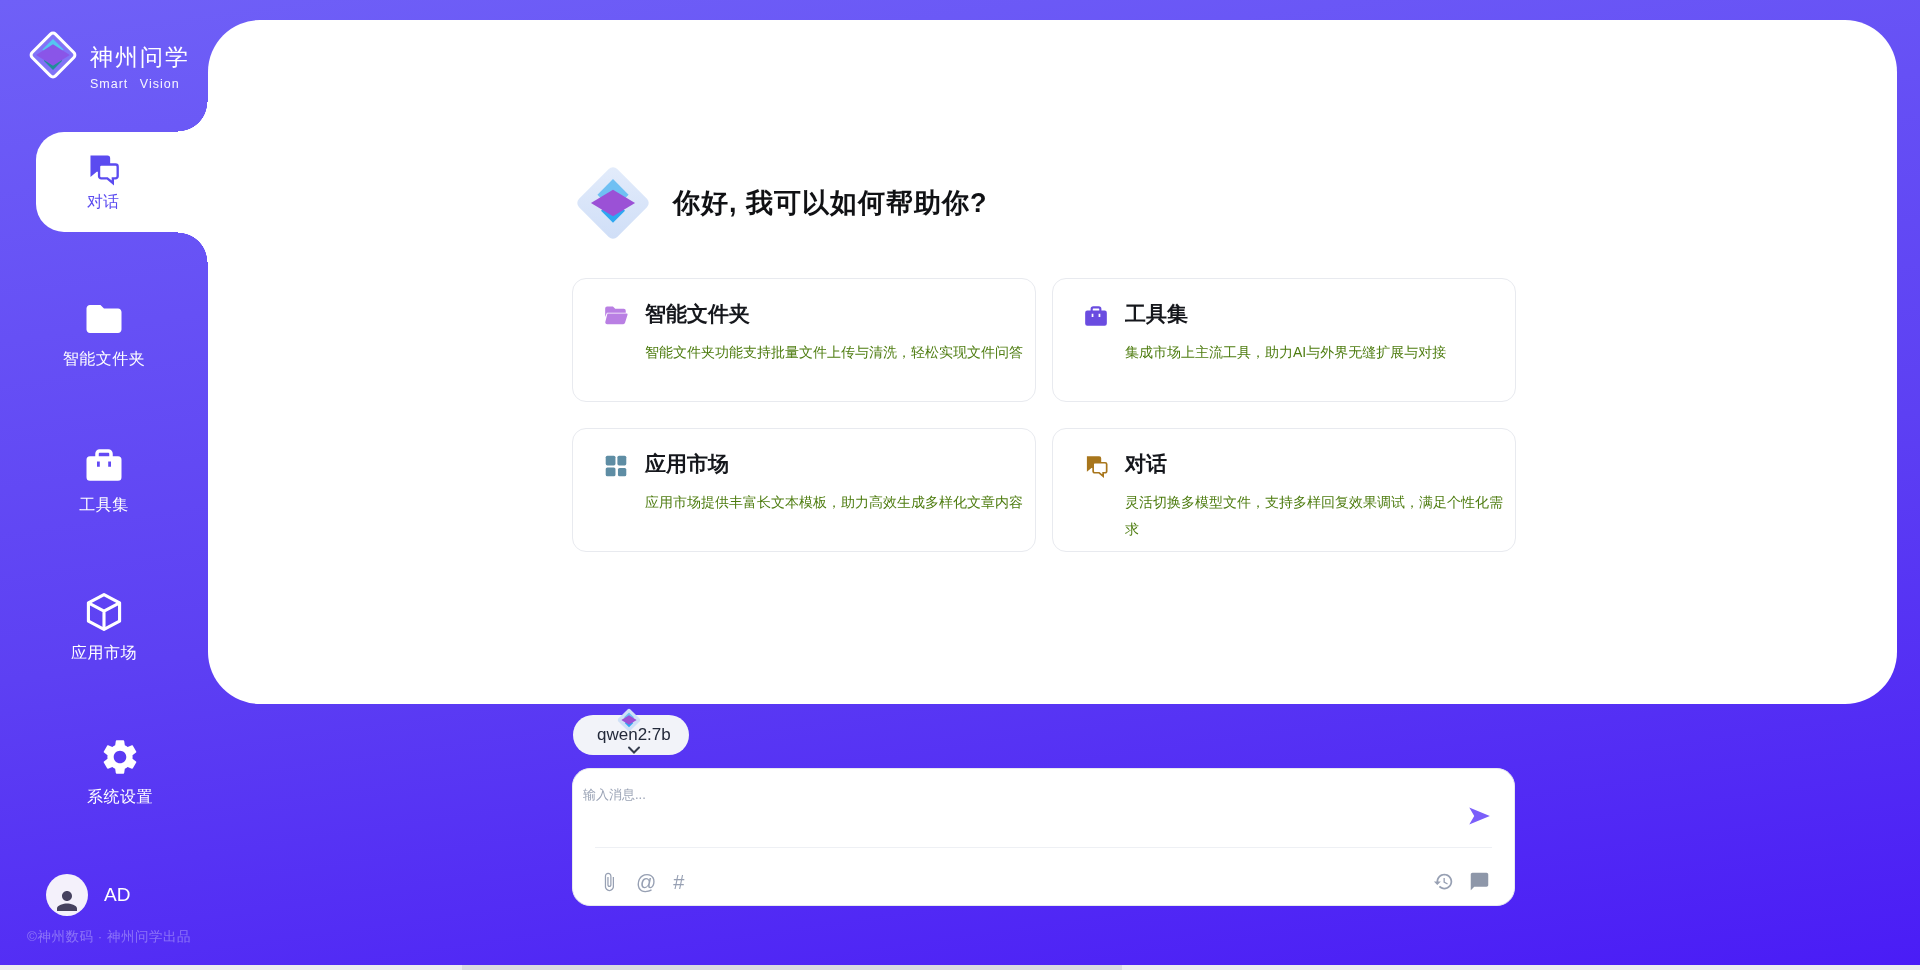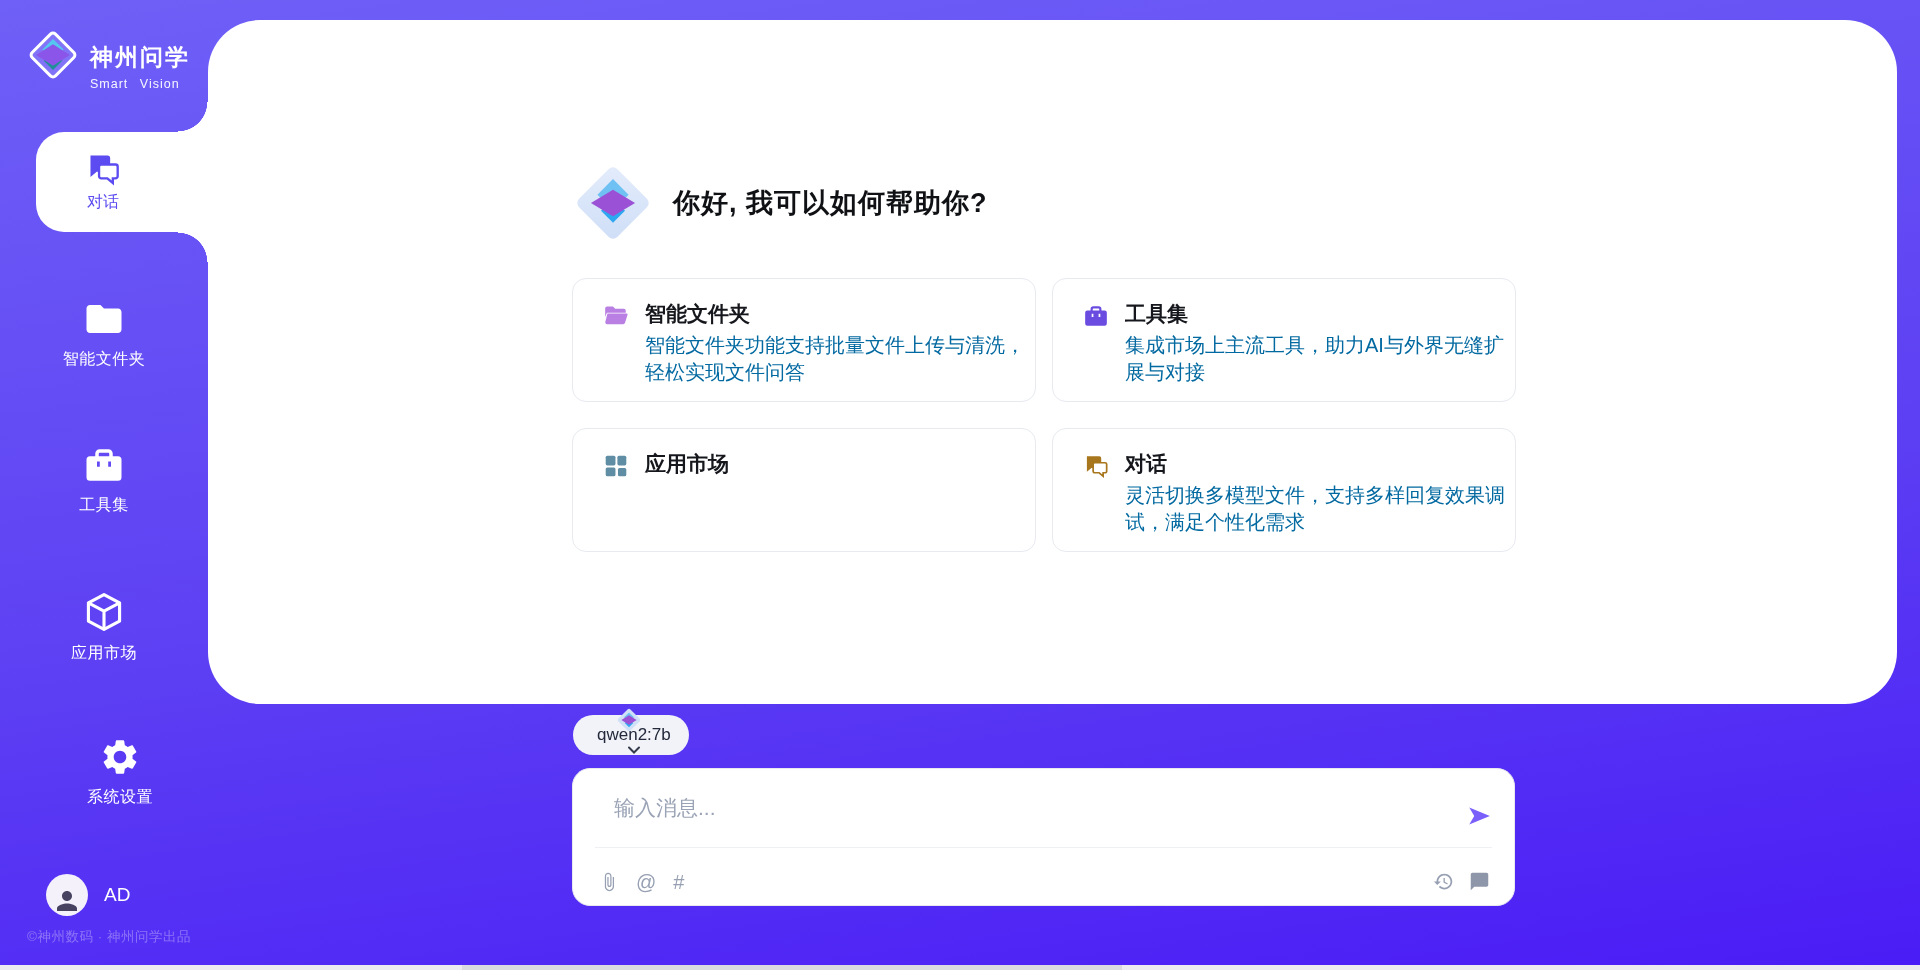--- a/index.html
+++ b/index.html
@@ -9,21 +9,21 @@
     background:linear-gradient(172deg,#6f60f7 0%, #5d40f3 55%, #4a1cf6 100%); overflow:hidden; }
 
   
   .panel { position:absolute; left:208px; top:20px; width:1689px; height:684px;
     background:#ffffff; border-radius:52px; }
 
   
   .sidebar { position:absolute; left:0; top:0; width:208px; height:970px; }
   .brand { position:absolute; left:26px; top:18px; display:flex; align-items:center; }
   .brand-text { margin-left:10px; color:#fff; }
-  .brand-name { font-size:23px; font-weight:bold; letter-spacing:2px;margin-top:24px; }
+  .brand-name { font-size:23px; font-weight:normal; letter-spacing:2px;margin-top:24px; }
   .brand-sub { font-size:12.5px; margin-top:4px; letter-spacing:1px; word-spacing:7px; opacity:.95; }
 
   .diamond { position:relative; }
   .diamond .d { position:absolute; left:50%; top:50%; }
 
   .logo-lg { width:54px; height:54px; }
   .logo-lg .outer { width:36px; height:36px; transform:translate(-50%,-50%) rotate(45deg);
     border:3px solid #fff; border-radius:5px; background:rgba(255,255,255,.14); }
   .logo-lg .cyan  { width:15px; height:15px; transform:translate(-50%,-86%) rotate(45deg); background:#55c6f0; }
   .logo-lg .teal  { width:13px; height:13px; transform:translate(-50%,-6%)  rotate(45deg); background:#1f8f96; }
@@ -60,40 +60,40 @@
   .greet-title { margin-left:22px; font-size:27px; font-weight:bold; color:#101114; letter-spacing:1px; }
 
   
   .cards { position:absolute; left:364px; top:258px; display:grid;
     grid-template-columns:464px 464px; column-gap:16px; row-gap:26px; }
   .card { height:124px; background:#fff; border:1px solid #e8eaef; border-radius:14px;
     padding:21px 24px 0 30px; display:flex; cursor:pointer; }
   .card-icon { width:26px; height:26px; flex:0 0 26px; margin-top:3px; }
   .card-body { margin-left:16px; }
   .card-title { font-size:21px; font-weight:bold; color:#15171c; }
-  .card-desc { margin-top:4px; font-size:20px; line-height:27px; color:#0369a1; width:380px; }
+  .card-desc { margin-top:11px; font-size:14px; line-height:27px; color:#4d7c0f; width:380px; }
 
   
   .model-pill { position:absolute; left:365px; top:695px; height:40px; padding:0 18px 0 14px;
     background:#f2f3f9; border-radius:20px; display:inline-flex; align-items:center; cursor:pointer;flex-direction:column; }
   .logo-sm { width:24px; height:24px; }
   .logo-sm .outer { width:17px; height:17px; transform:translate(-50%,-50%) rotate(45deg);
     border-radius:2px; background:#cfe0f7; }
   .logo-sm .cyan { width:7px; height:7px; transform:translate(-50%,-88%) rotate(45deg); background:#6fc0f3; }
   .logo-sm .blue { width:6px; height:6px; transform:translate(-50%,0%) rotate(45deg); background:#2ea7f1; }
   .logo-sm .purp { width:9px; height:9px; transform:translate(-50%,-50%) scale(1.2,.75) rotate(45deg); background:#9b51d6; }
   .model-label { margin-left:10px; font-size:17px; color:#23293a; }
   .model-chevron { margin-left:10px; display:flex; }
 
   
   .composer { position:absolute; left:364px; top:748px; width:943px; height:138px;
     background:#fff; border:1.5px solid #e7e9ef; border-radius:18px; }
-  .composer textarea { position:absolute; left:41px; top:17px; width:820px; height:52px;
-    border:none; outline:none; resize:none; font-family:inherit; font-size:21px; color:#2a2f3a;
-    background:transparent;margin-top:8px; }
+  .composer textarea { position:absolute; left:10px; top:17px; width:820px; height:52px;
+    border:none; outline:none; resize:none; font-family:inherit; font-size:13px; color:#2a2f3a;
+    background:transparent; }
   .composer textarea::placeholder { color:#9aa3b5; }
   .send-btn { position:absolute; right:20px; top:32px; width:30px; height:30px; border:none;
     background:transparent; cursor:pointer; display:flex; align-items:center; justify-content:center; }
   .composer-divider { position:absolute; left:22px; right:22px; top:78px; border-top:1px solid #eef0f4; }
   .foot-left { position:absolute; left:26px; top:102px; display:flex; align-items:center; gap:17px; }
   .foot-right { position:absolute; right:24px; top:102px; display:flex; align-items:center; gap:15px; }
   .glyph-icon { font-size:20px; color:#97a0b3; line-height:22px; cursor:pointer; }
   .foot-btn { cursor:pointer; display:flex; }
 
   
@@ -208,20 +208,21 @@
 
       <div class="card">
         <svg class="card-icon" viewBox="0 0 24 24">
           <rect x="2.5" y="2.5" width="9" height="9" rx="1.5" fill="#5e8da4"></rect>
           <rect x="13.3" y="2.5" width="8.2" height="9" rx="1.5" fill="#5e8da4"></rect>
           <rect x="2.5" y="13.3" width="9" height="8.2" rx="1.5" fill="#5e8da4"></rect>
           <rect x="13.8" y="13.8" width="7.7" height="7.7" rx="1.5" fill="#5e8da4"></rect>
         </svg>
         <div class="card-body">
           <div class="card-title">应用市场</div>
+          <div class="card-desc">应用市场提供丰富长文本模板，助力高效生成多样化文章内容</div>
         </div>
       </div>
 
       <div class="card">
         <svg class="card-icon" viewBox="0 0 40 38">
           <path fill="#a8761c" d="M6 4h19a3 3 0 0 1 3 3v12a3 3 0 0 1-3 3H13l-7 6V7a3 3 0 0 1 0 0z"></path>
           <path fill="#ffffff" stroke="#a8761c" stroke-width="2.6" d="M18 14h16a2.4 2.4 0 0 1 2.4 2.4V27a2.4 2.4 0 0 1-2.4 2.4h-3v5.2l-6.2-5.2H18a2.4 2.4 0 0 1-2.4-2.4V16.4A2.4 2.4 0 0 1 18 14z"></path>
         </svg>
         <div class="card-body">
           <div class="card-title">对话</div>

